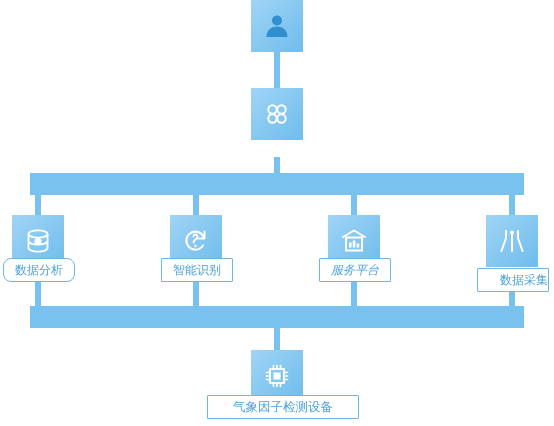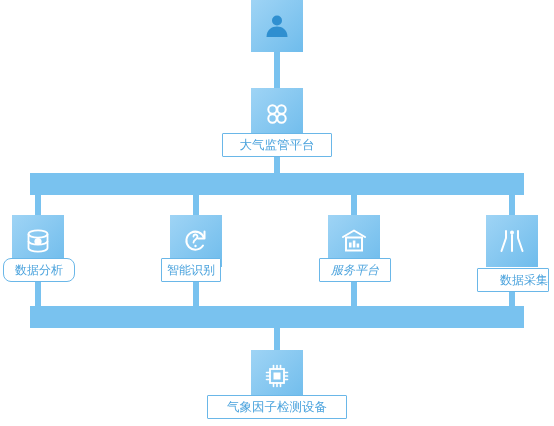--- a/index.html
+++ b/index.html
@@ -106,21 +106,20 @@
       <svg width="30" height="30" viewBox="0 0 30 30">
         <g fill="none" stroke="#ffffff" stroke-width="2">
           <circle cx="10.5" cy="10.5" r="4.2"></circle>
           <circle cx="19.5" cy="10.5" r="4.2"></circle>
           <circle cx="10.5" cy="19.5" r="4.2"></circle>
           <circle cx="19.5" cy="19.5" r="4.2"></circle>
         </g>
       </svg>
     </div>
   </div>
-  <div class="label big" style="left:222px; top:133px; width:110px;">大气监管平台</div>
 
   <div class="tile" style="left:12px; top:215px;">
     <div class="inner">
       <svg width="30" height="30" viewBox="0 0 30 30">
         <ellipse cx="15" cy="8" rx="9.5" ry="3.6" fill="none" stroke="#ffffff" stroke-width="1.8"></ellipse>
         <path d="M5.5 8 v7 c0 2 4.3 3.6 9.5 3.6 s9.5 -1.6 9.5 -3.6 v-7" fill="none" stroke="#ffffff" stroke-width="1.8"></path>
         <path d="M5.5 15 v7 c0 2 4.3 3.6 9.5 3.6 s9.5 -1.6 9.5 -3.6 v-7" fill="none" stroke="#ffffff" stroke-width="1.8"></path>
         <circle cx="15" cy="15.5" r="3.6" fill="#ffffff"></circle>
       </svg>
     </div>
@@ -130,21 +129,21 @@
   <div class="tile" style="left:170px; top:215px;">
     <div class="inner">
       <svg width="30" height="30" viewBox="0 0 30 30">
         <path d="M23 12 A9 9 0 1 0 22 19.5" fill="none" stroke="#ffffff" stroke-width="2" stroke-linecap="round"></path>
         <path d="M23.5 5.5 L23.5 12.5 L17 12.5" fill="none" stroke="#ffffff" stroke-width="2" stroke-linecap="round" stroke-linejoin="round"></path>
         <path d="M12.5 16.5 c0 -3 4 -3 4 -6 a2 2 0 0 0 -4 0" fill="none" stroke="#ffffff" stroke-width="1.8" stroke-linecap="round"></path>
         <circle cx="14.5" cy="20" r="1.2" fill="#ffffff"></circle>
       </svg>
     </div>
   </div>
-  <div class="label" style="left:161px; top:258px; width:60px;">智能识别</div>
+  <div class="label" style="left:161px; top:258px; width:72px;">智能识别</div>
 
   <div class="tile" style="left:328px; top:215px;">
     <div class="inner">
       <svg width="30" height="30" viewBox="0 0 30 30">
         <path d="M4 11 L15 4.5 L26 11" fill="none" stroke="#ffffff" stroke-width="2" stroke-linejoin="round" stroke-linecap="round"></path>
         <rect x="7" y="11.5" width="16" height="13" fill="none" stroke="#ffffff" stroke-width="2"></rect>
         <rect x="10" y="16.5" width="2.6" height="5" fill="#ffffff"></rect>
         <rect x="13.8" y="14.5" width="2.6" height="7" fill="#ffffff"></rect>
         <rect x="17.6" y="17.5" width="2.6" height="4" fill="#ffffff"></rect>
       </svg>
@@ -179,15 +178,15 @@
           <path d="M8 11.5 L4.5 11.5"></path>
             <path d="M8 15 L4.5 15"></path>
             <path d="M8 18.5 L4.5 18.5"></path>
           <path d="M22 11.5 L25.5 11.5"></path>
             <path d="M22 15 L25.5 15"></path>
             <path d="M22 18.5 L25.5 18.5"></path>
         </g>
       </svg>
     </div>
   </div>
-  <div class="label big" style="left:207px; top:395px; width:140px;">气象因子检测设备</div>
+  <div class="label big" style="left:207px; top:395px; width:152px;">气象因子检测设备</div>
 
 </div>
 
 </body></html>

